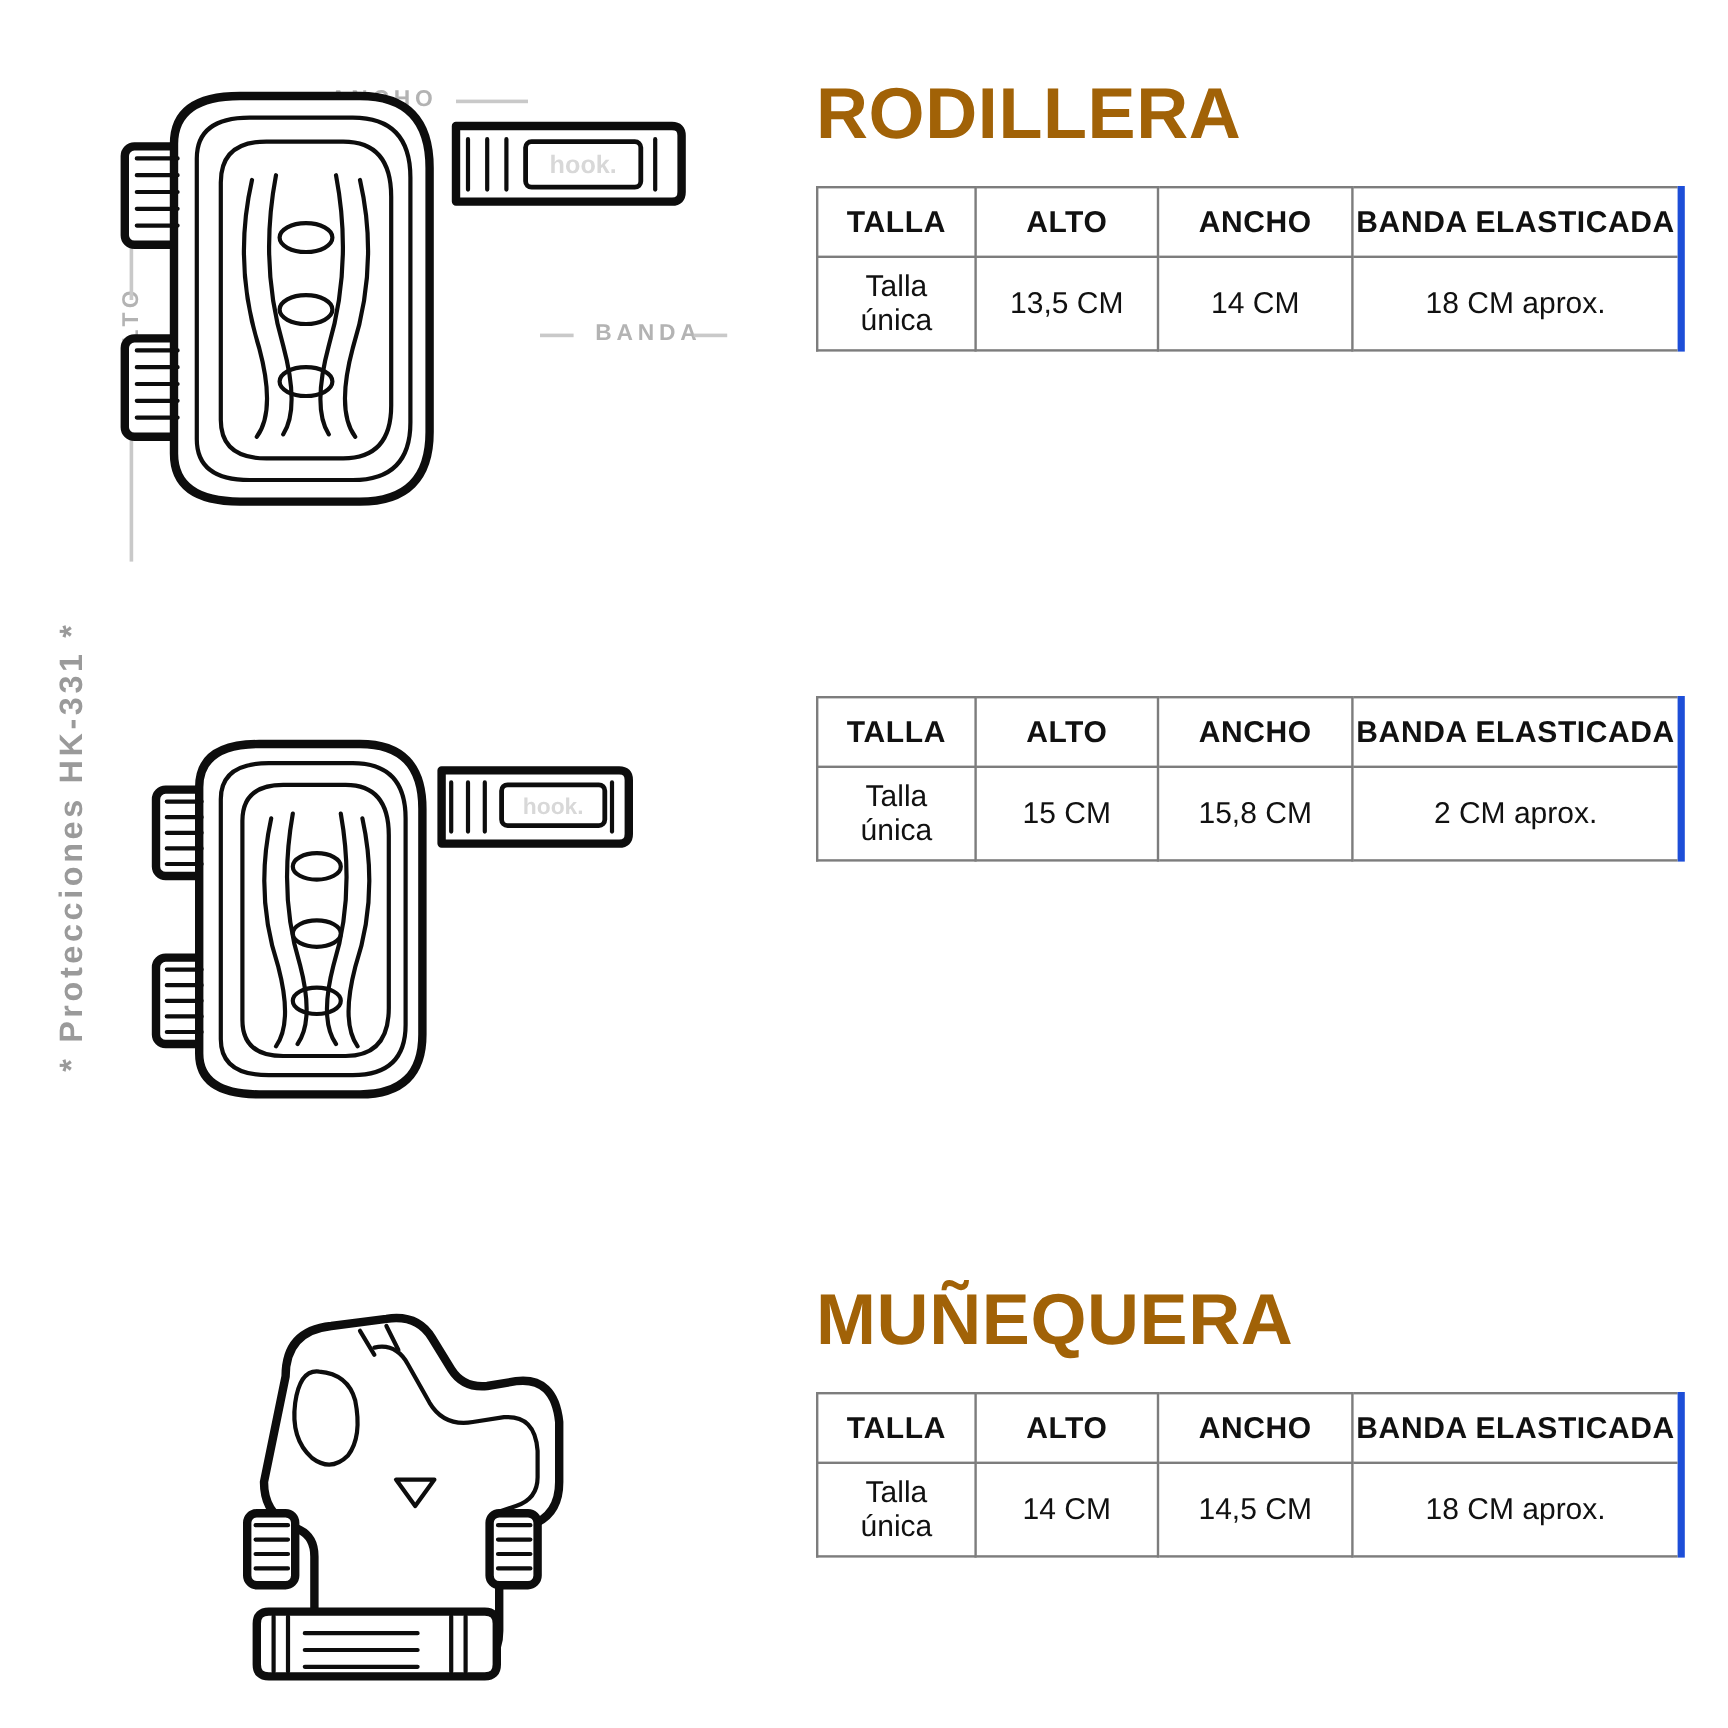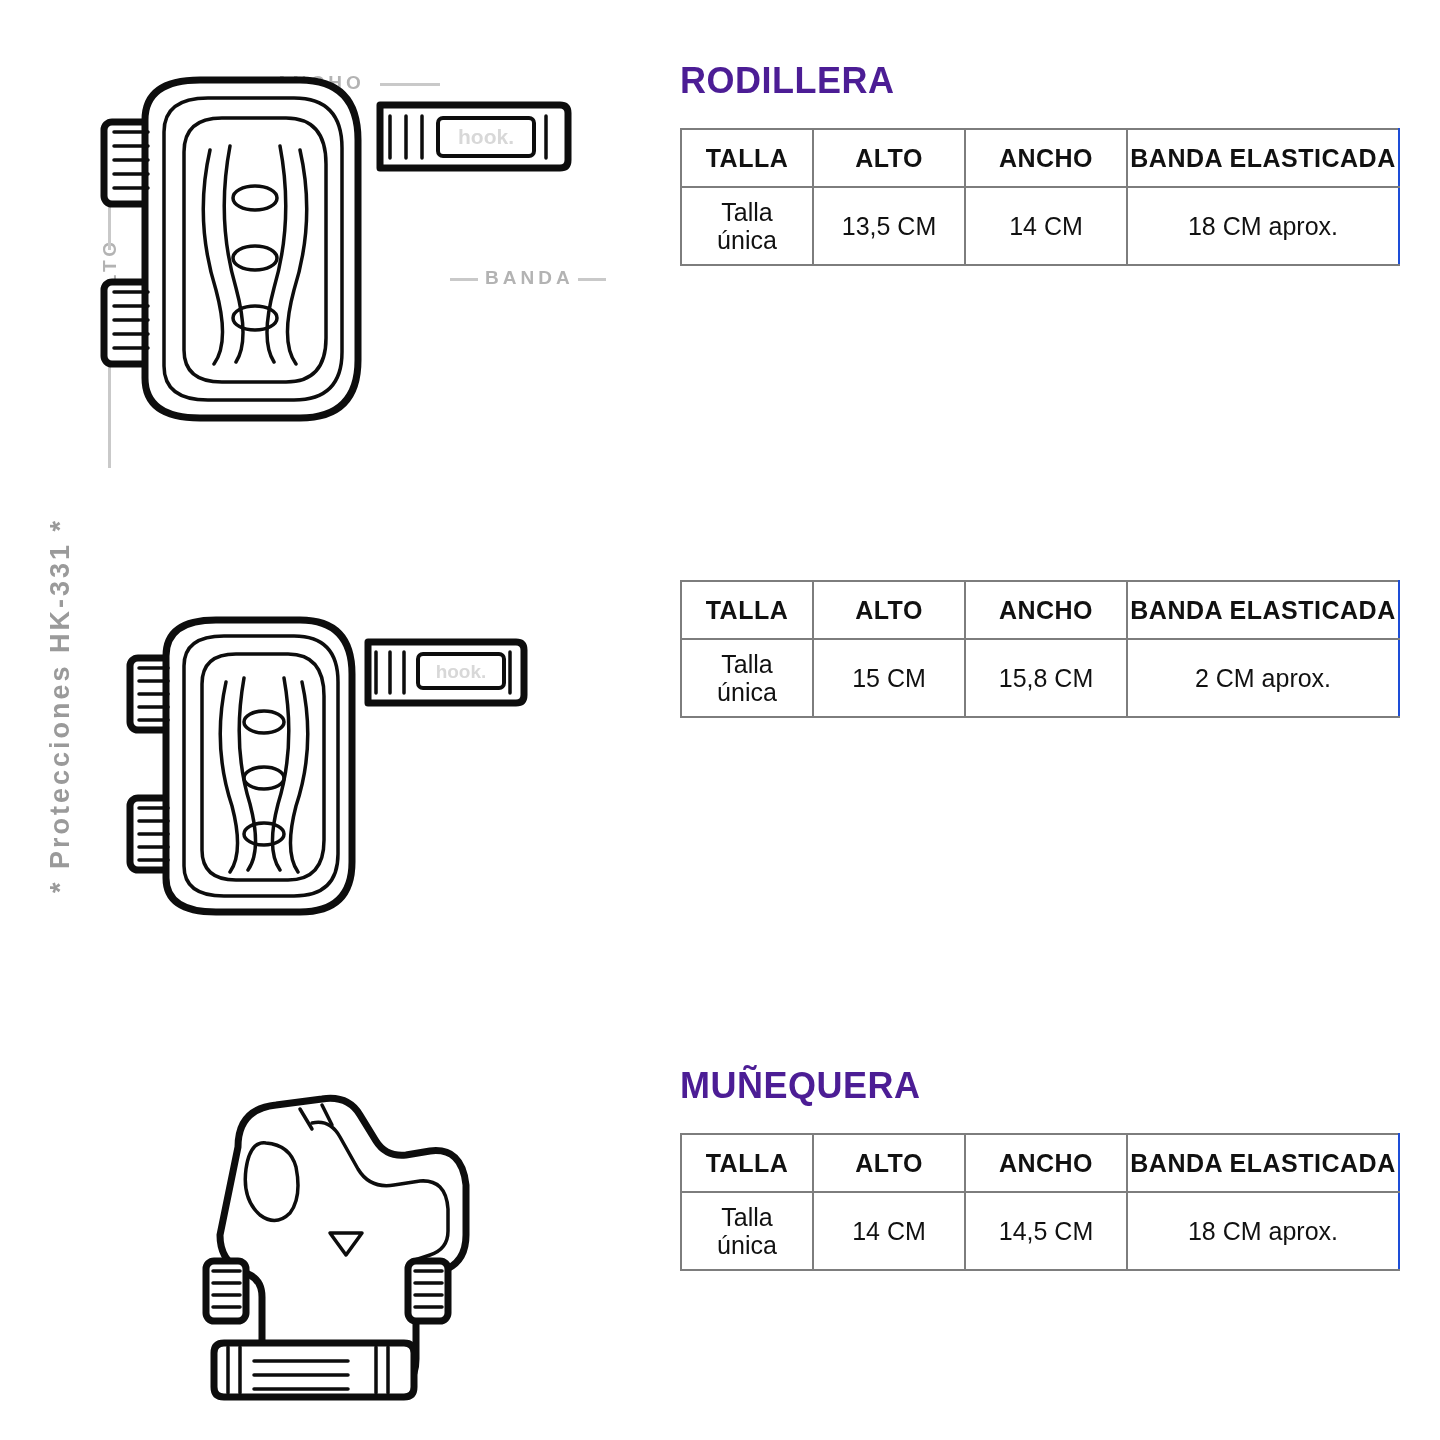--- a/index.html
+++ b/index.html
@@ -55,25 +55,25 @@
     top: 0px;
   }
 
   .info {
     position: absolute;
     left: 590px;
     top: 0px;
     width: 720px;
   }
   .product-title {
-    font-size: 36px;
+    font-size: 60px;
     font-weight: bold;
     letter-spacing: 0.5px;
     margin: 0 0 26px 0;
-    color: #4c1d95;
+    color: #a16207;
     font-family: "Liberation Sans", sans-serif;
   }
 
   table.spec {
     width: 710px;
     border-collapse: collapse;
     table-layout: fixed;
   }
   table.spec th, table.spec td {
     border: 2px solid #7d7d7d;
@@ -96,21 +96,21 @@
   table.spec th + th,
   table.spec td + td {
     border-left: 2px dashed #9e9e9e;
   }
   table.spec th:first-child,
   table.spec td:first-child {
     border-left: 2px solid #7d7d7d;
   }
   table.spec th:last-child,
   table.spec td:last-child {
-    border-right: 2px solid #1d4ed8;
+    border-right: 6px solid #1d4ed8;
   }
   .col-talla  { width: 130px; }
   .col-alto   { width: 150px; }
   .col-ancho  { width: 160px; }
   .col-banda  { width: 270px; }
 
   .talla-cell { line-height: 1.12; }
 
   
   .guide-label {
@@ -146,21 +146,21 @@
 <div class="block" id="block-rodillera">
 
   <div class="guide-label" style="left:185px; top:12px;">ANCHO</div>
   <div class="guide-line" style="left:115px; top:23px; width:60px; height:3px;"></div>
   <div class="guide-line" style="left:290px; top:23px; width:60px; height:3px;"></div>
 
   <div class="vert-guide-label" style="left:-35px; top:200px; width:110px; text-align:center;">ALTO</div>
   <div class="guide-line" style="left:18px; top:60px; width:3px; height:130px;"></div>
   <div class="guide-line" style="left:18px; top:258px; width:3px; height:150px;"></div>
 
-  <div class="guide-label" style="left:395px; top:207px;">BANDA</div>
+  <div class="guide-label" style="left:406px; top:207px;">BANDA</div>
   <div class="guide-line" style="left:360px; top:218px; width:28px; height:3px;"></div>
   <div class="guide-line" style="left:488px; top:218px; width:28px; height:3px;"></div>
 
   <svg class="art" width="540" height="420" viewBox="0 0 540 420">
     <g fill="#ffffff" stroke="#0d0d0d" stroke-width="7" stroke-linejoin="round" stroke-linecap="round">
 
       <path d="M290 45 L470 45 Q478 45 478 53 L478 100 Q478 108 470 108 L290 108 Z"></path>
 
       <rect x="14" y="62" width="52" height="82" rx="8"></rect>
       <rect x="14" y="222" width="52" height="82" rx="8"></rect>

